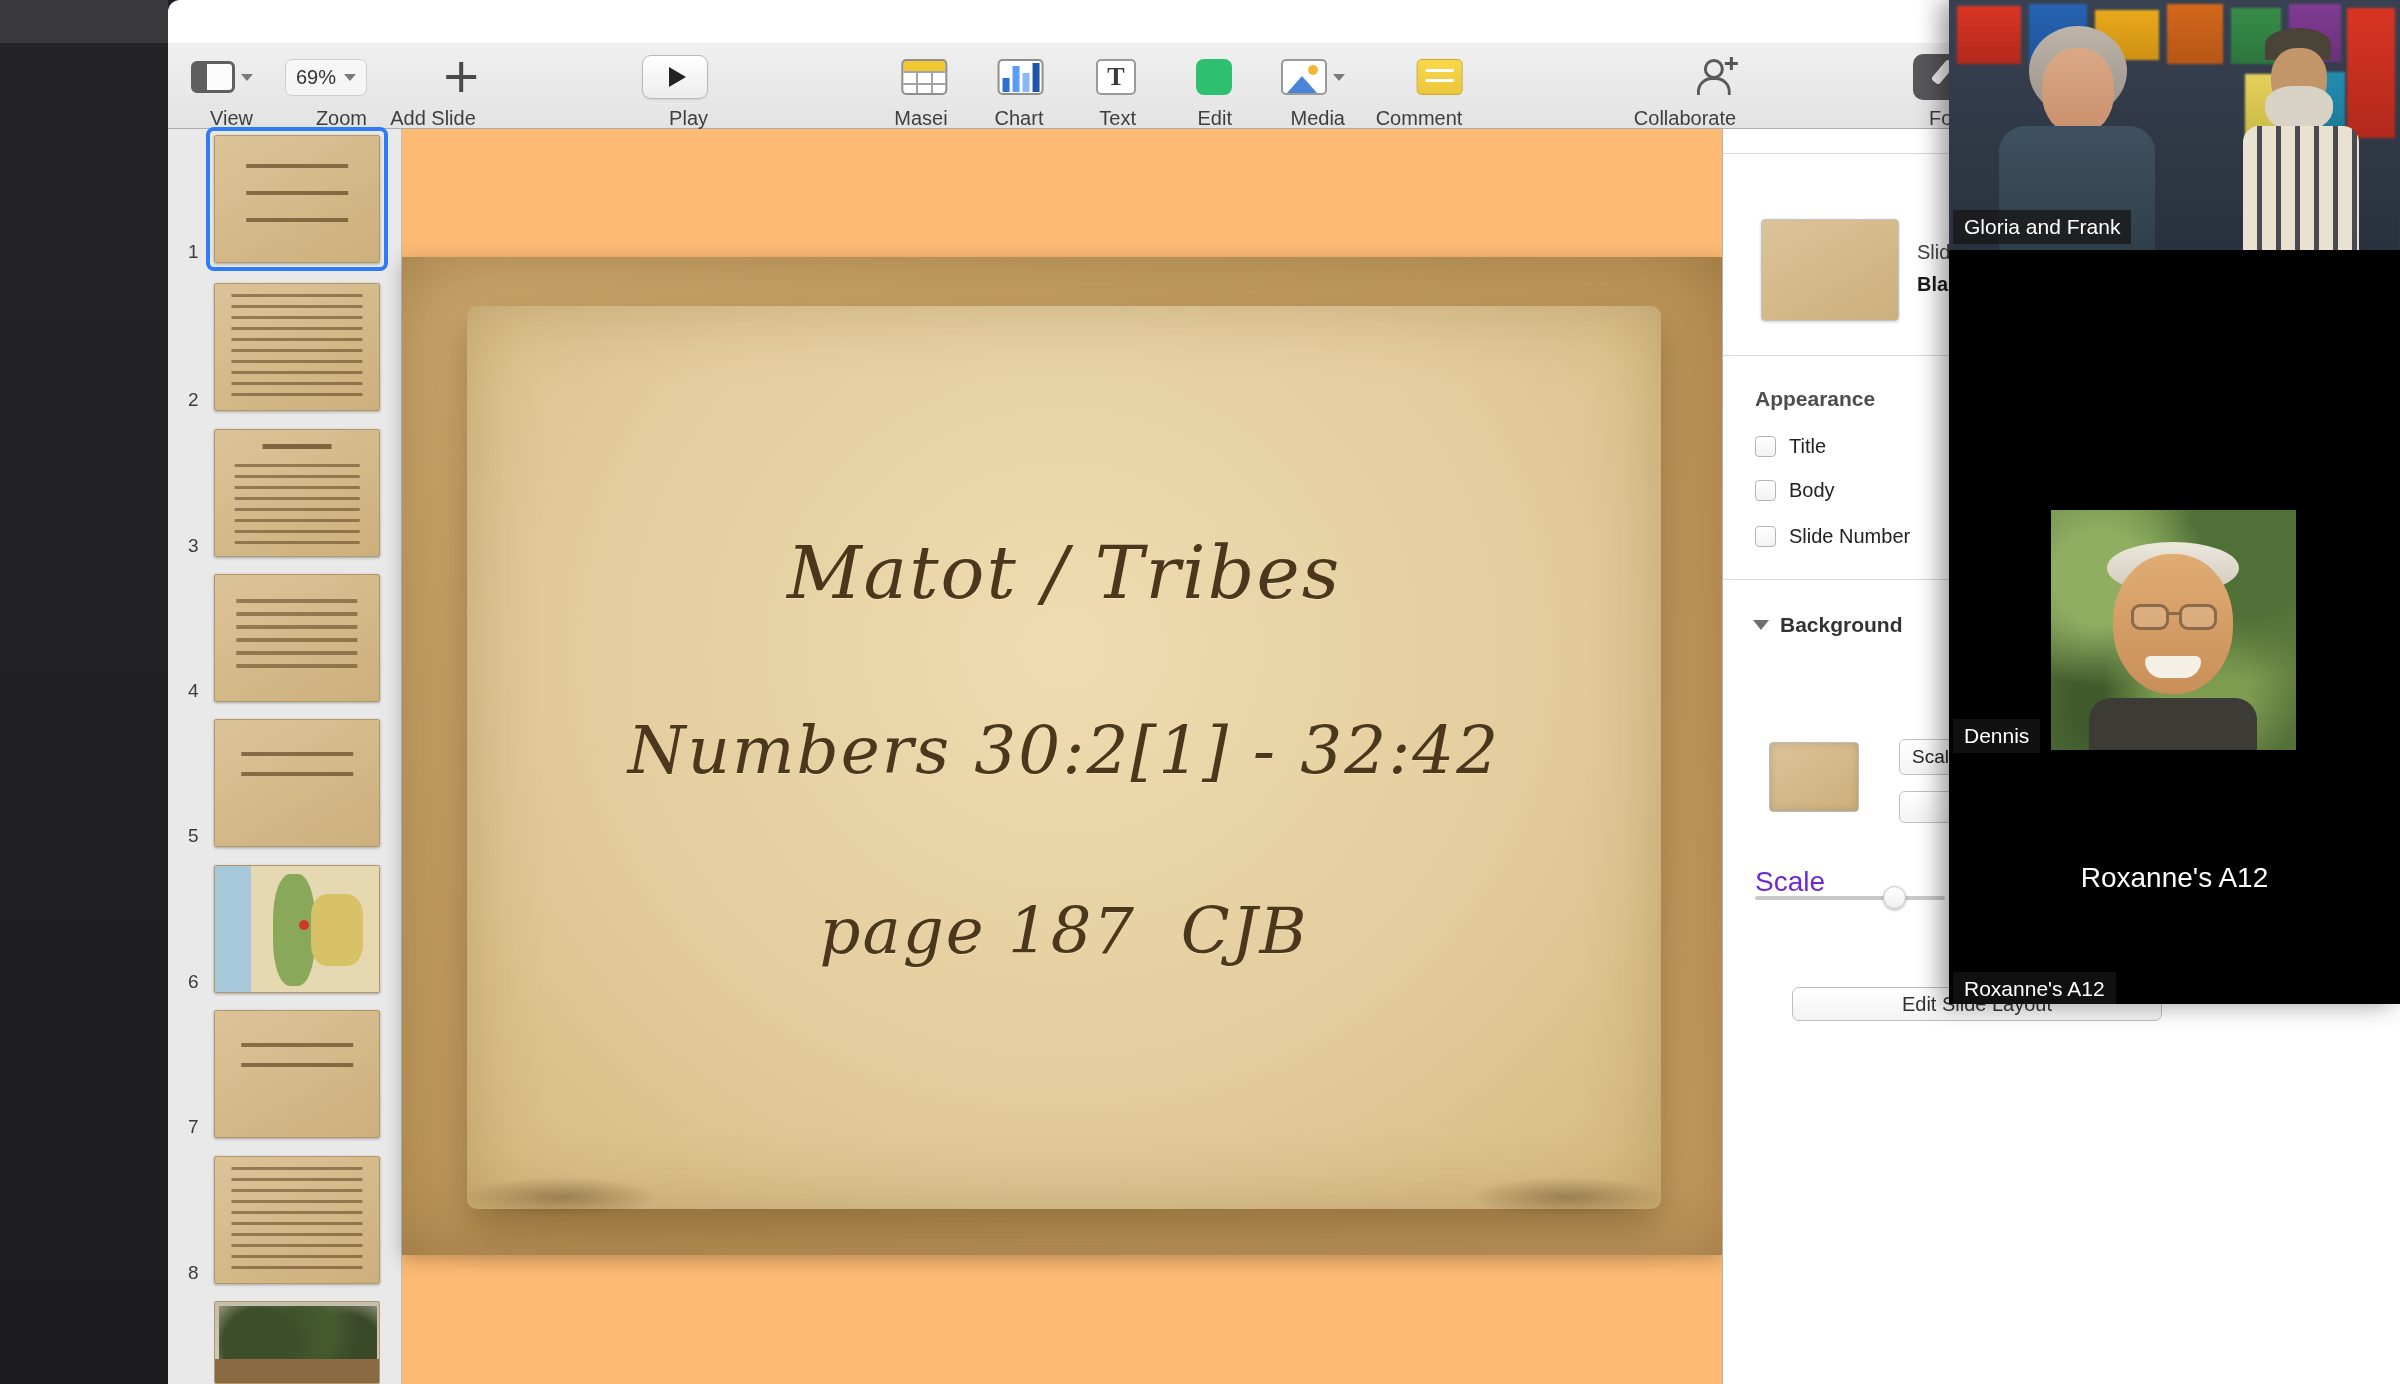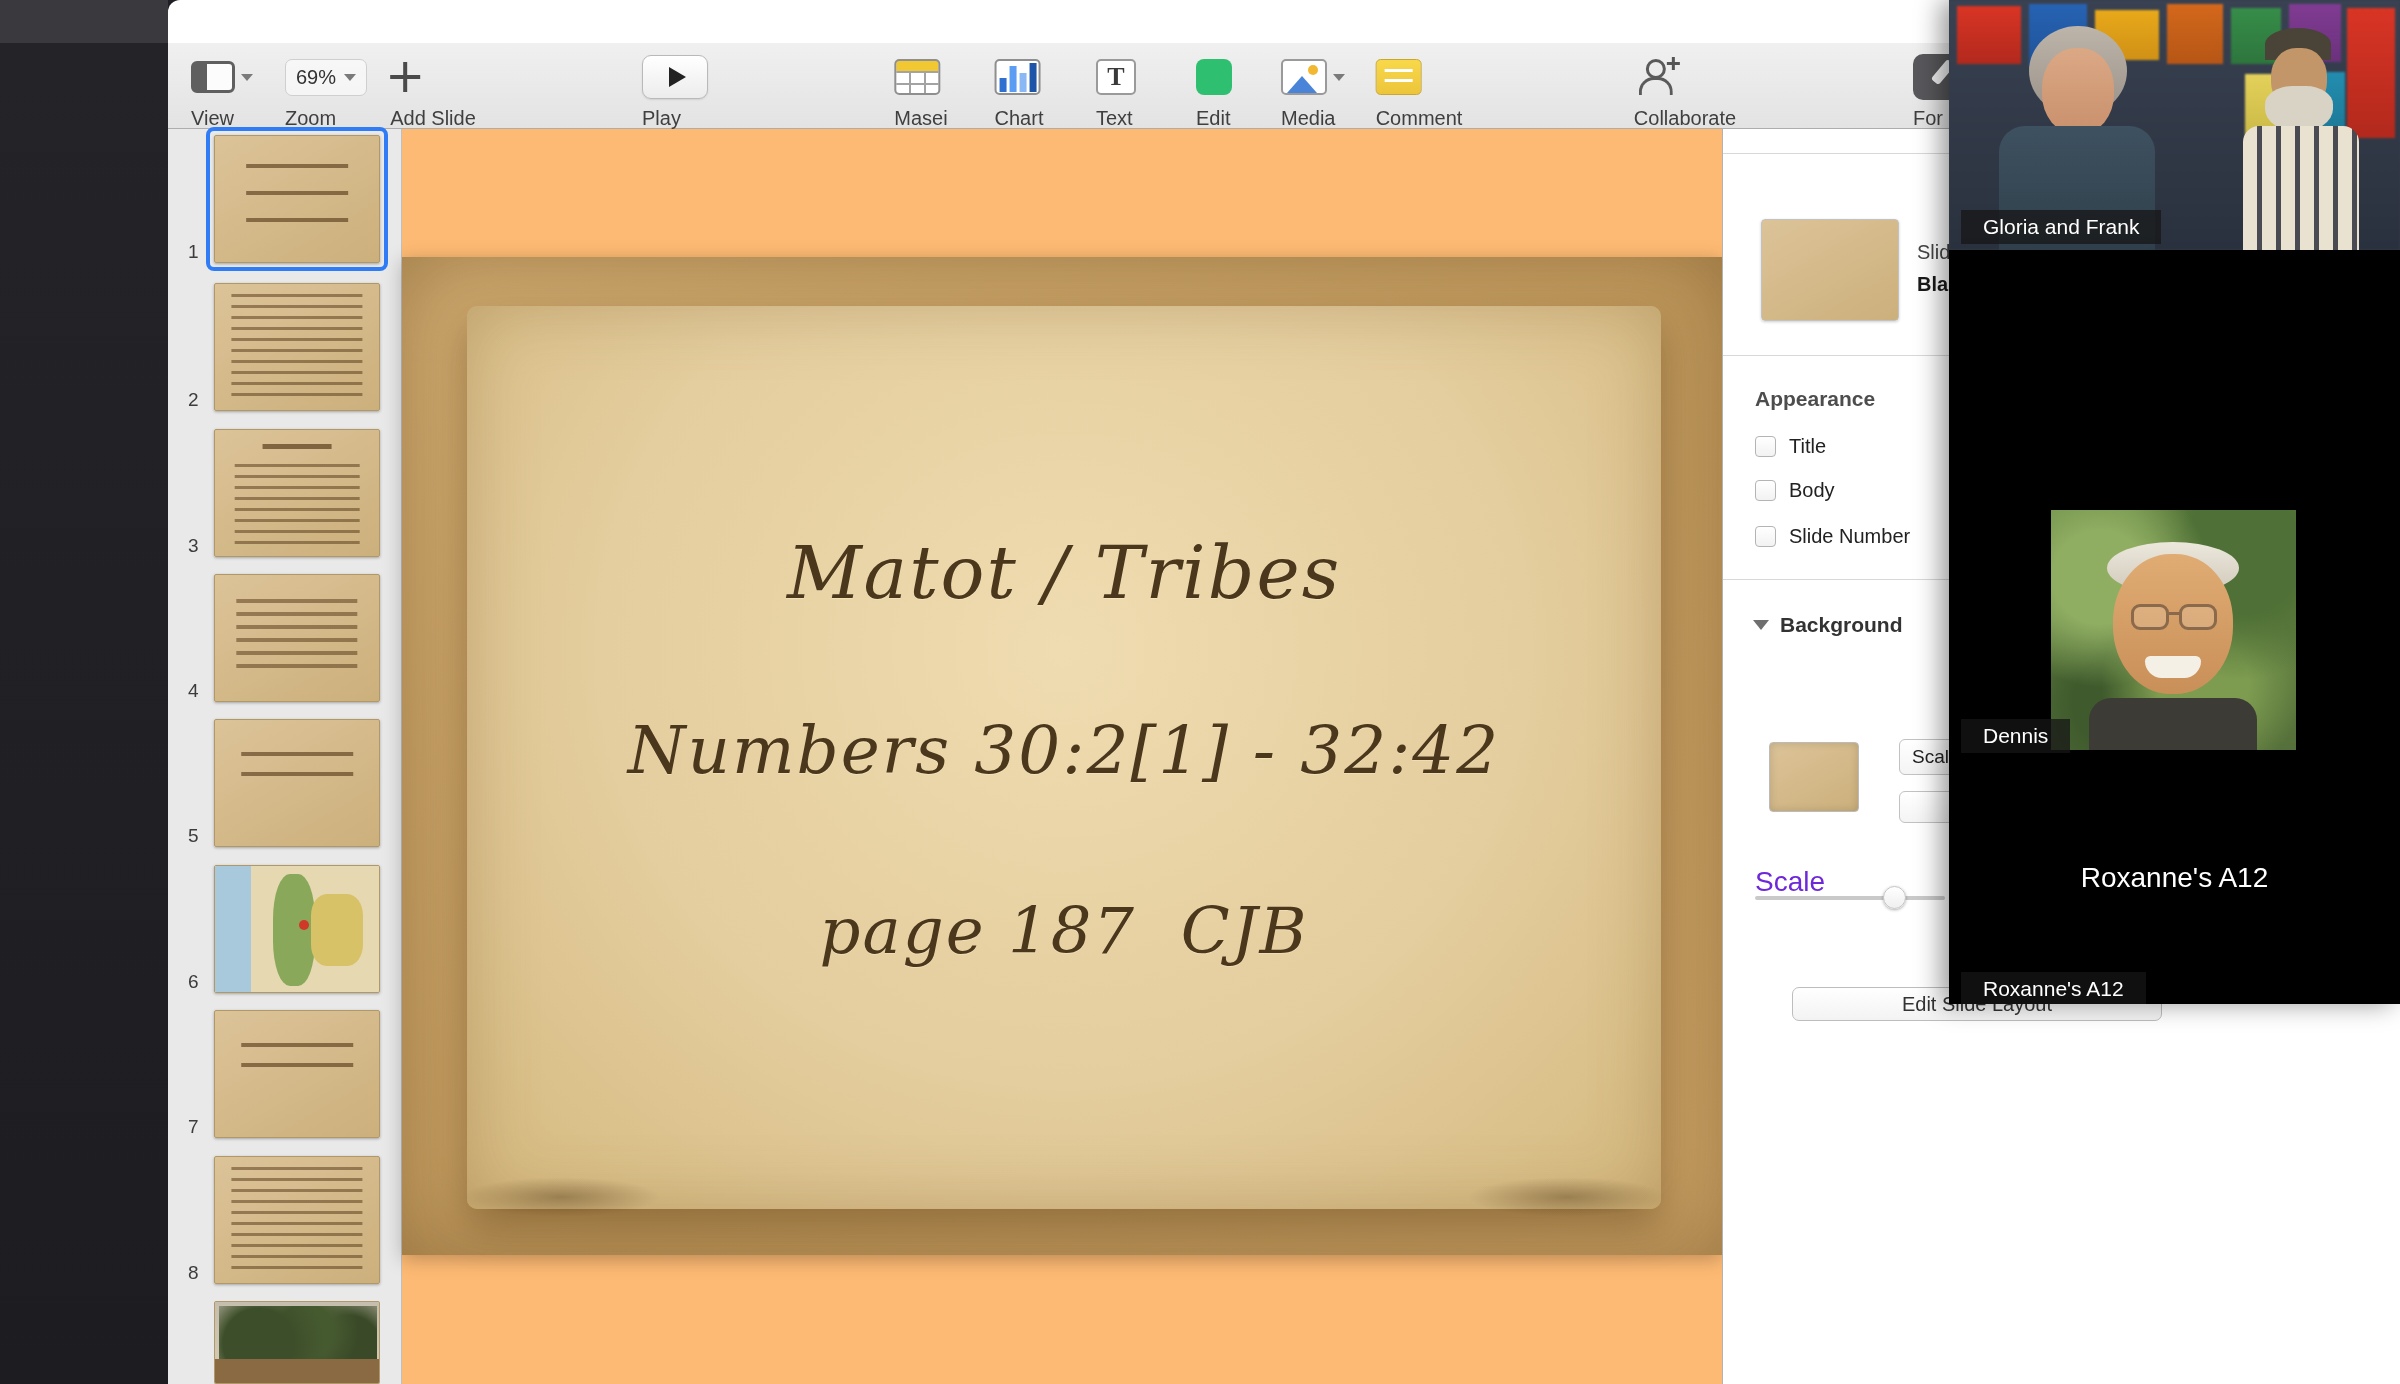--- a/index.html
+++ b/index.html
@@ -23,21 +23,21 @@
   .light.green  { left:88px;  background:#28c840; box-shadow:inset 0 0 0 1px #1ead32; }
   .win-title { position:absolute; left:880px; top:7px; display:flex; align-items:center; gap:10px; }
   .doc-icon { width:18px; height:24px; background:linear-gradient(#fafafa,#e3e3e3);
     border:2px solid #999; border-radius:3px; }
   .win-title-text { font-size:21px; font-weight:bold; color:#3d3d3d; }
 
   
   .toolbar { position:absolute; left:0; top:43px; width:100%; height:86px;
     background:linear-gradient(#f1f0f1,#e4e3e4); border-bottom:1px solid #aeadae; }
   .tb-item { position:absolute; top:9px; transform:translateX(-50%); display:flex;
-    flex-direction:column; align-items:flex-start; gap:5px; }
+    flex-direction:column; align-items:flex-end; gap:5px; }
   .tb-icon { height:50px; display:flex; align-items:center; justify-content:center; gap:6px; }
   .tb-label { font-size:20px; color:#3f3f3f; white-space:nowrap; }
   .chev { width:0; height:0; border-left:6px solid transparent; border-right:6px solid transparent;
     border-top:7px solid #7a7a7a; }
 
   .icon-view { width:44px; height:32px; border:3px solid #5f5f5f; border-radius:6px;
     background:#fcfcfc; position:relative; }
   .icon-view::before { content:""; position:absolute; left:0; top:0; bottom:0; width:13px;
     background:#5f5f5f; }
   .zoom-pillbtn { display:flex; align-items:center; gap:8px; border:1px solid #cfcfcf;
@@ -180,22 +180,22 @@
     border:1px solid #bdbdbd; border-radius:7px; background:linear-gradient(#fff,#f3f3f3);
     font-size:20px; color:#333; font-family:"Liberation Sans",sans-serif; }
 
   
   .zoom-overlay { position:absolute; left:1949px; top:0; width:451px; height:1004px;
     background:#000; box-shadow:-8px 0 24px rgba(0,0,0,.4); }
   .tile { position:absolute; left:0; width:451px; overflow:hidden; }
   .tile1 { top:0; height:250px; background:#343a46; }
   .tile2 { top:250px; height:250px; background:#8a8173; }
   .tile3 { top:500px; height:504px; background:#000; }
-  .name-tag { position:absolute; left:12px; background:rgba(22,22,22,.74); color:#fff;
-    font-size:21px; padding:5px 22px; white-space:nowrap; }
+  .name-tag { position:absolute; left:4px; background:rgba(22,22,22,.74); color:#fff;
+    font-size:21px; padding:5px 11px; white-space:nowrap; }
   .tag1 { bottom:6px; } .tag2 { bottom:6px; }
   .tag-dennis { top:219px; }
   .tag-rox { top:472px; }
   .novideo-text { position:absolute; left:0; top:362px; width:100%; text-align:center;
     color:#fff; font-size:28px; }
 
   .glass1 { position:absolute; inset:0; filter:blur(1px) saturate(1.15);
     background:
       linear-gradient(#c8392b,#a42d22) 8px 6px/64px 58px,
       linear-gradient(#2e62a8,#24528f) 80px 4px/58px 62px,

